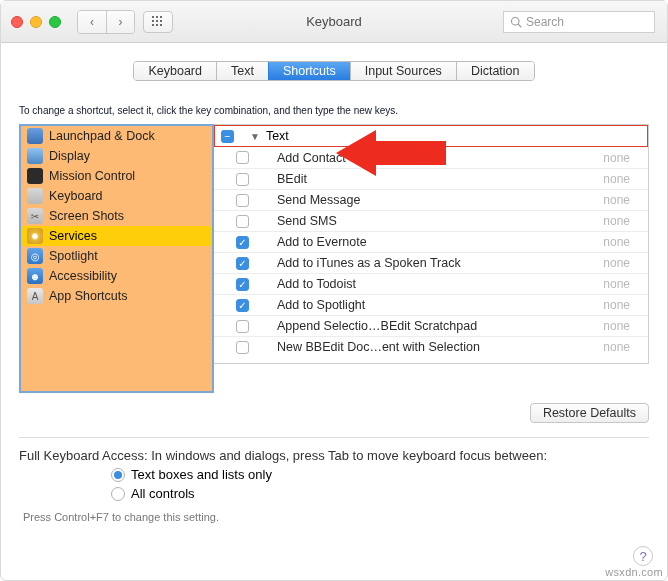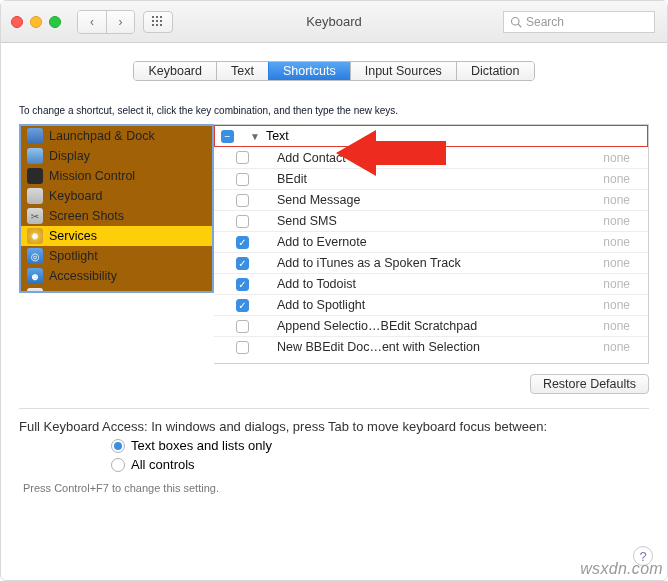--- a/index.html
+++ b/index.html
@@ -17,21 +17,21 @@
   .gridbtn { width: 30px; height: 22px; border: 1px solid #c9c9c9; border-radius: 4px; background: linear-gradient(#fcfcfc,#f1f1f1); display: flex; align-items: center; justify-content: center; margin-left: 8px; color: #555; }
   .wintitle { position: absolute; left: 0; right: 0; text-align: center; font-size: 13px; color: #4a4a4a; }
   .search { position: absolute; right: 12px; top: 10px; width: 152px; height: 22px; border: 1px solid #cfcfcf; border-radius: 0; background: #fff; display: flex; align-items: center; padding: 0 6px; color: #9a9a9a; font-size: 12px; gap: 4px; }
   .tabs { display: flex; justify-content: center; margin-top: 18px; }
   .tabseg { display: inline-flex; border: 1px solid #bcbcbc; border-radius: 4px; overflow: hidden; }
   .tab { padding: 2px 14px; font-size: 12.5px; background: linear-gradient(#fdfdfd,#f0f0f0); color: #2e2e2e; border-left: 1px solid #bcbcbc; }
   .tab:first-child { border-left: none; }
   .tab.active { background: linear-gradient(#5aa7f2,#2a7de1); color: #fff; border-color: #2a7de1; }
   .instr { font-size: 10px; color: #0f172a; margin: 24px 18px 8px 18px; }
   .panes { display: flex; gap: 0; margin: 0 18px; }
-  .left { width: 195px; height: 169px; border: 2px solid #7aa7d9; background: #a16207; overflow: hidden; }
+  .left { width: 195px; height: 269px; border: 2px solid #7aa7d9; background: #fdba74; overflow: hidden; }
   .right { flex: 1; height: 240px; border: 1px solid #cfcfcf; border-left: none; background: #fff; overflow-y: auto; position: relative; }
   .lrow { display: flex; align-items: center; height: 20px; padding: 0 6px; font-size: 12.5px; gap: 6px; color: #232323; }
   .lrow.sel { background: #ffce0a; color: #000; }
   .lic { width: 16px; height: 16px; border-radius: 3px; display: flex; align-items: center; justify-content: center; font-size: 10px; color: #fff; }
   .ic-launch { background: linear-gradient(#6aa0e0,#3b6fb5); }
   .ic-disp { background: linear-gradient(#8fc3f0,#4d87c2); }
   .ic-mission { background: #2a2a2a; display:grid; grid-template-columns:1fr 1fr; grid-template-rows:1fr 1fr; gap:1px; padding:2px; }
   .ic-mission span{background:#e96b5c;border-radius:1px;}
   .ic-kbd { background: linear-gradient(#d8d8d8,#b8b8b8); padding:1px; display:grid; grid-template-columns:repeat(4,1fr); grid-template-rows:repeat(2,1fr); gap:0.5px;}
   .ic-kbd span{background:#fff;border-radius:0.5px;}
@@ -51,21 +51,21 @@
   .snone { color: #b9b9b9; font-size: 12px; padding-right: 12px; }
   .restore { display: flex; justify-content: flex-end; margin: 10px 18px 0 0; }
   .btn { border: 1px solid #c6c6c6; border-radius: 4px; background: linear-gradient(#fdfdfd,#efefef); font-size: 12.5px; padding: 2px 12px; color: #2f2f2f; }
   .sep { height: 1px; background: #dedede; margin: 14px 18px 10px 18px; }
   .fka { margin: 0 18px; font-size: 13px; color: #333; }
   .radiorow { display: flex; align-items: center; gap: 6px; margin: 4px 0 0 110px; font-size: 13px; }
   .radio { width: 14px; height: 14px; border: 1px solid #b0b0b0; border-radius: 50%; background: #fff; display: inline-flex; align-items: center; justify-content: center; }
   .radio.on::after { content:""; width:8px; height:8px; background:#3a8fe2; border-radius:50%; }
   .hint { margin: 10px 18px 0 22px; font-size: 11px; color: #777; }
   .help { position: absolute; right: 14px; bottom: 14px; width: 20px; height: 20px; border: 1px solid #c9c9c9; border-radius: 50%; color: #8a6fb5; font-size: 13px; display: flex; align-items: center; justify-content: center; background: #fff; }
-  .watermark { position: absolute; right: 4px; bottom: 2px; font-size: 16px; color: #9a9a9a; letter-spacing: 0.3px; font-style: italic; }
+  .watermark { position: absolute; right: 4px; bottom: 2px; font-size: 11px; color: #9a9a9a; letter-spacing: 0.3px; }
   .arrow { position: absolute; left: 335px; top: 129px; pointer-events: none; }
 </style>
 </head>
 <body>
 
 <div class="window">
   <div class="titlebar">
     <div class="traffic">
       <div class="tl red"></div>
       <div class="tl yellow"></div>

